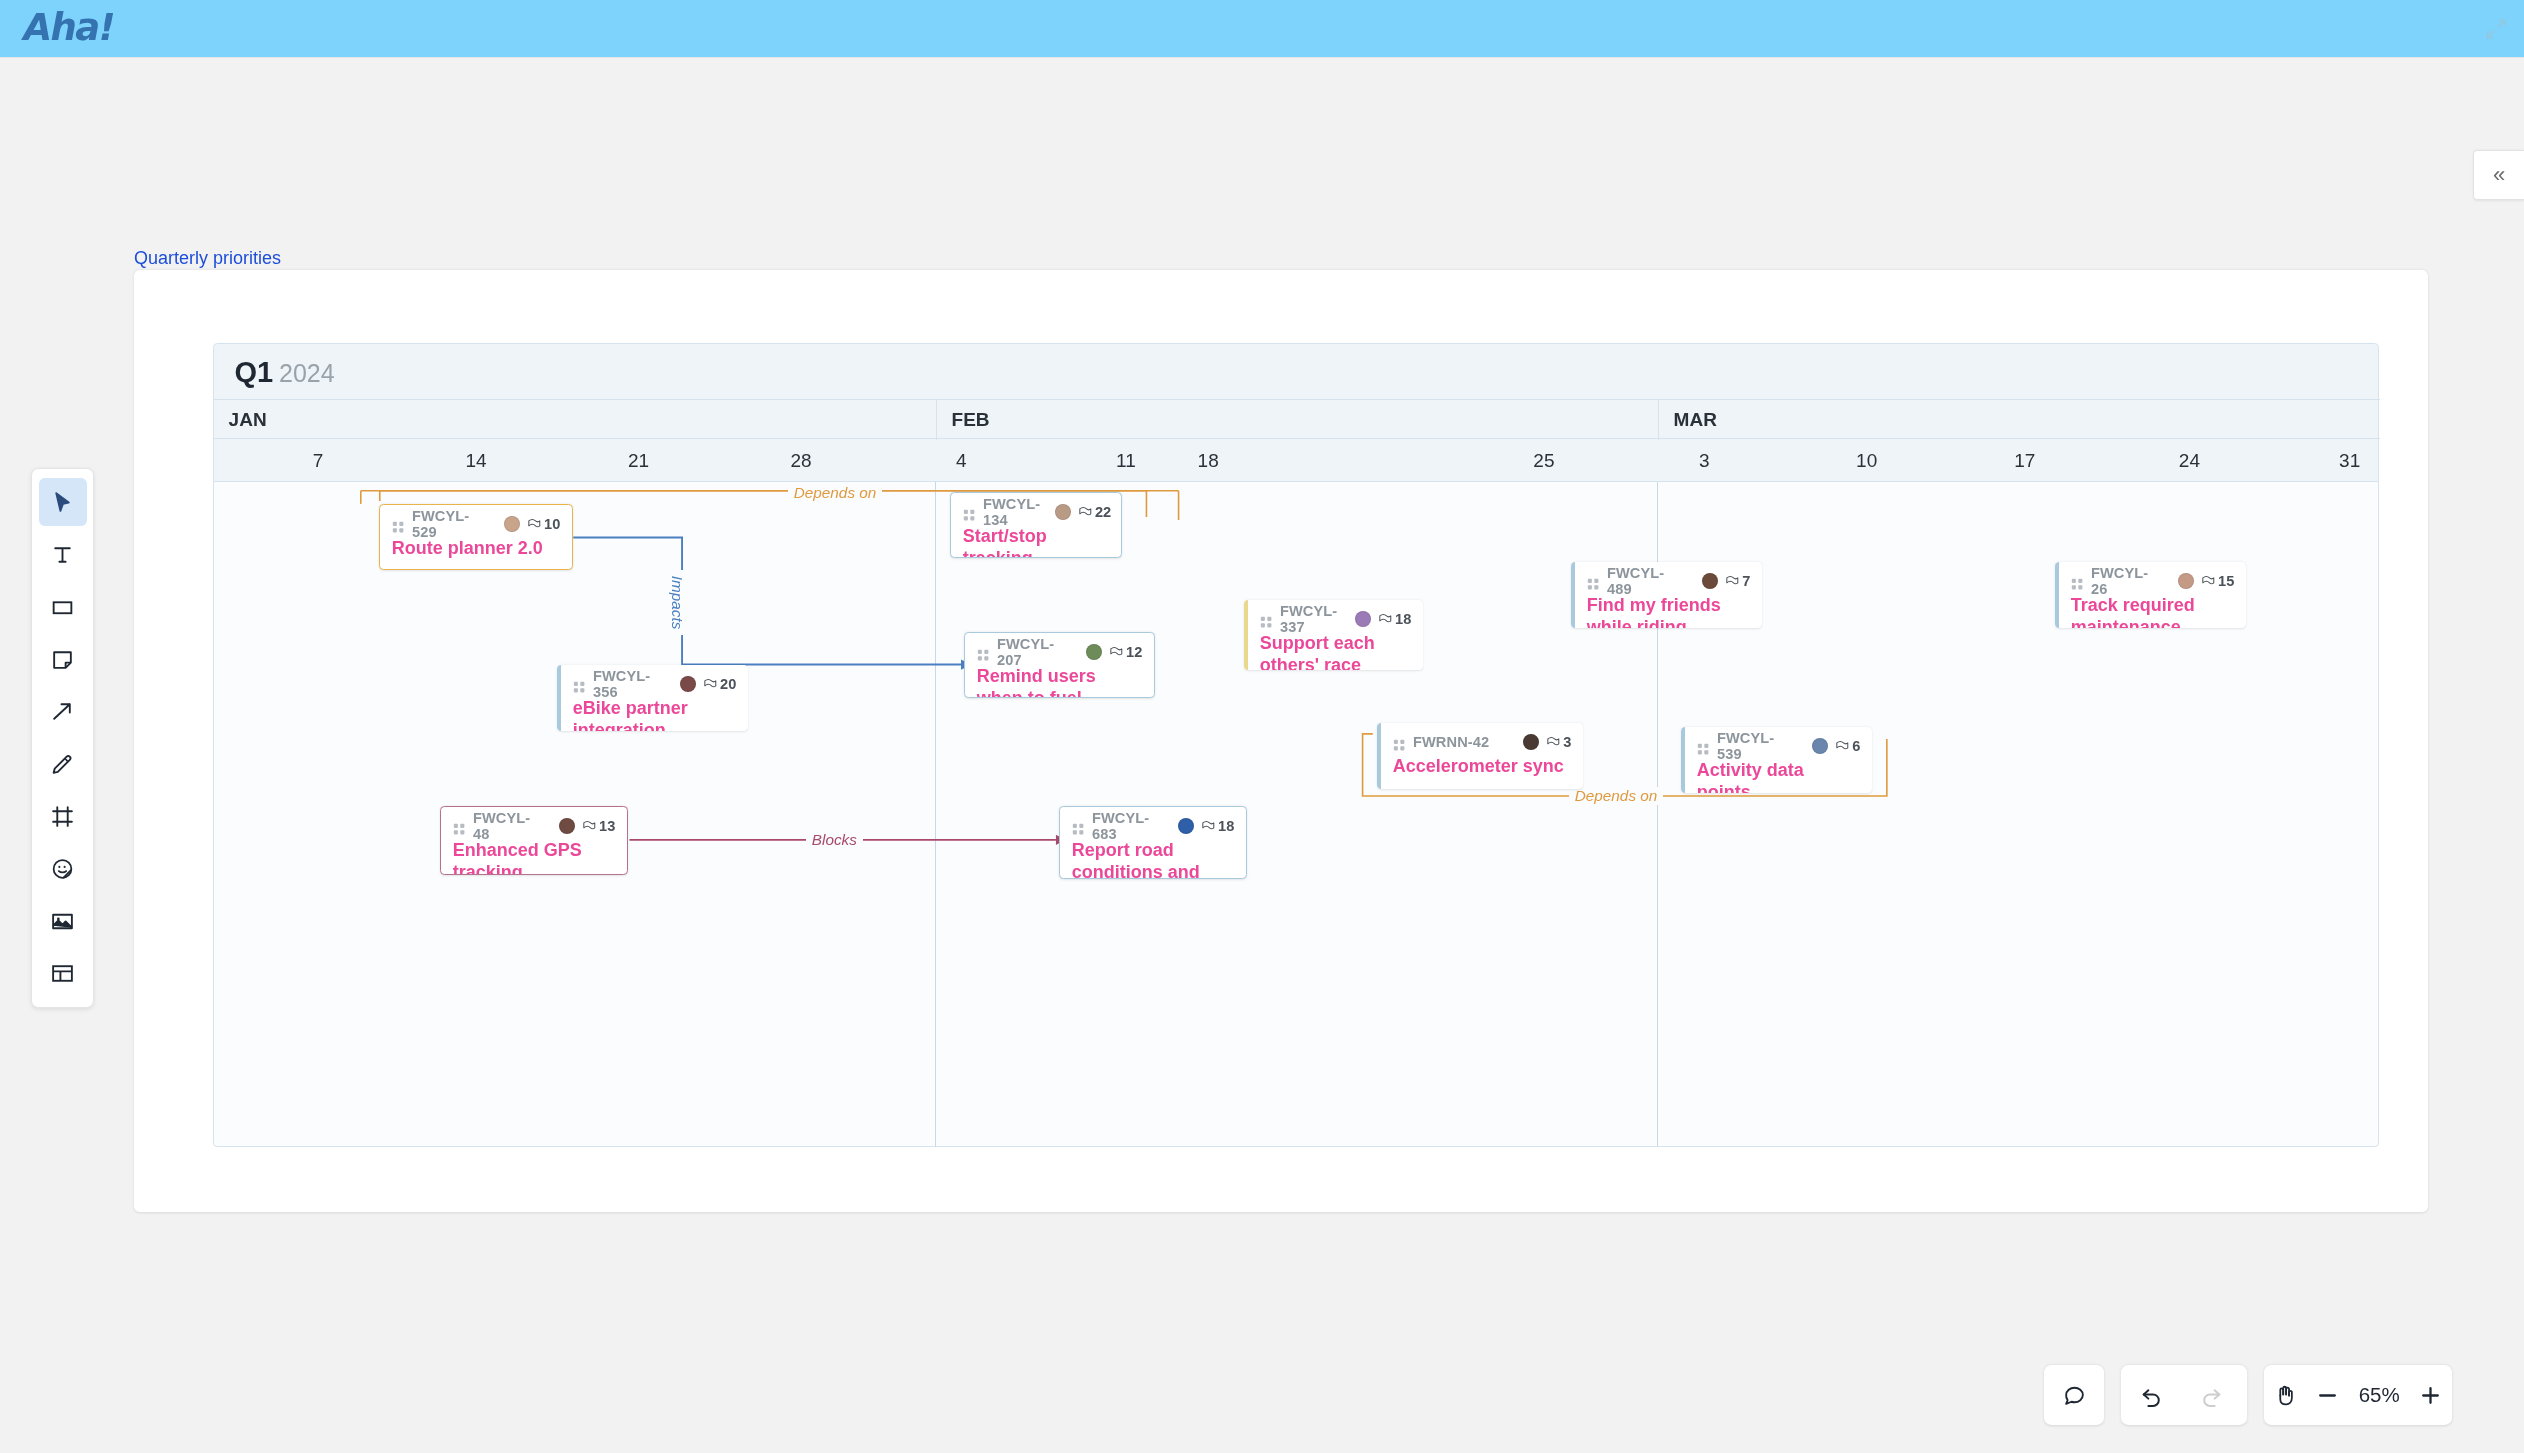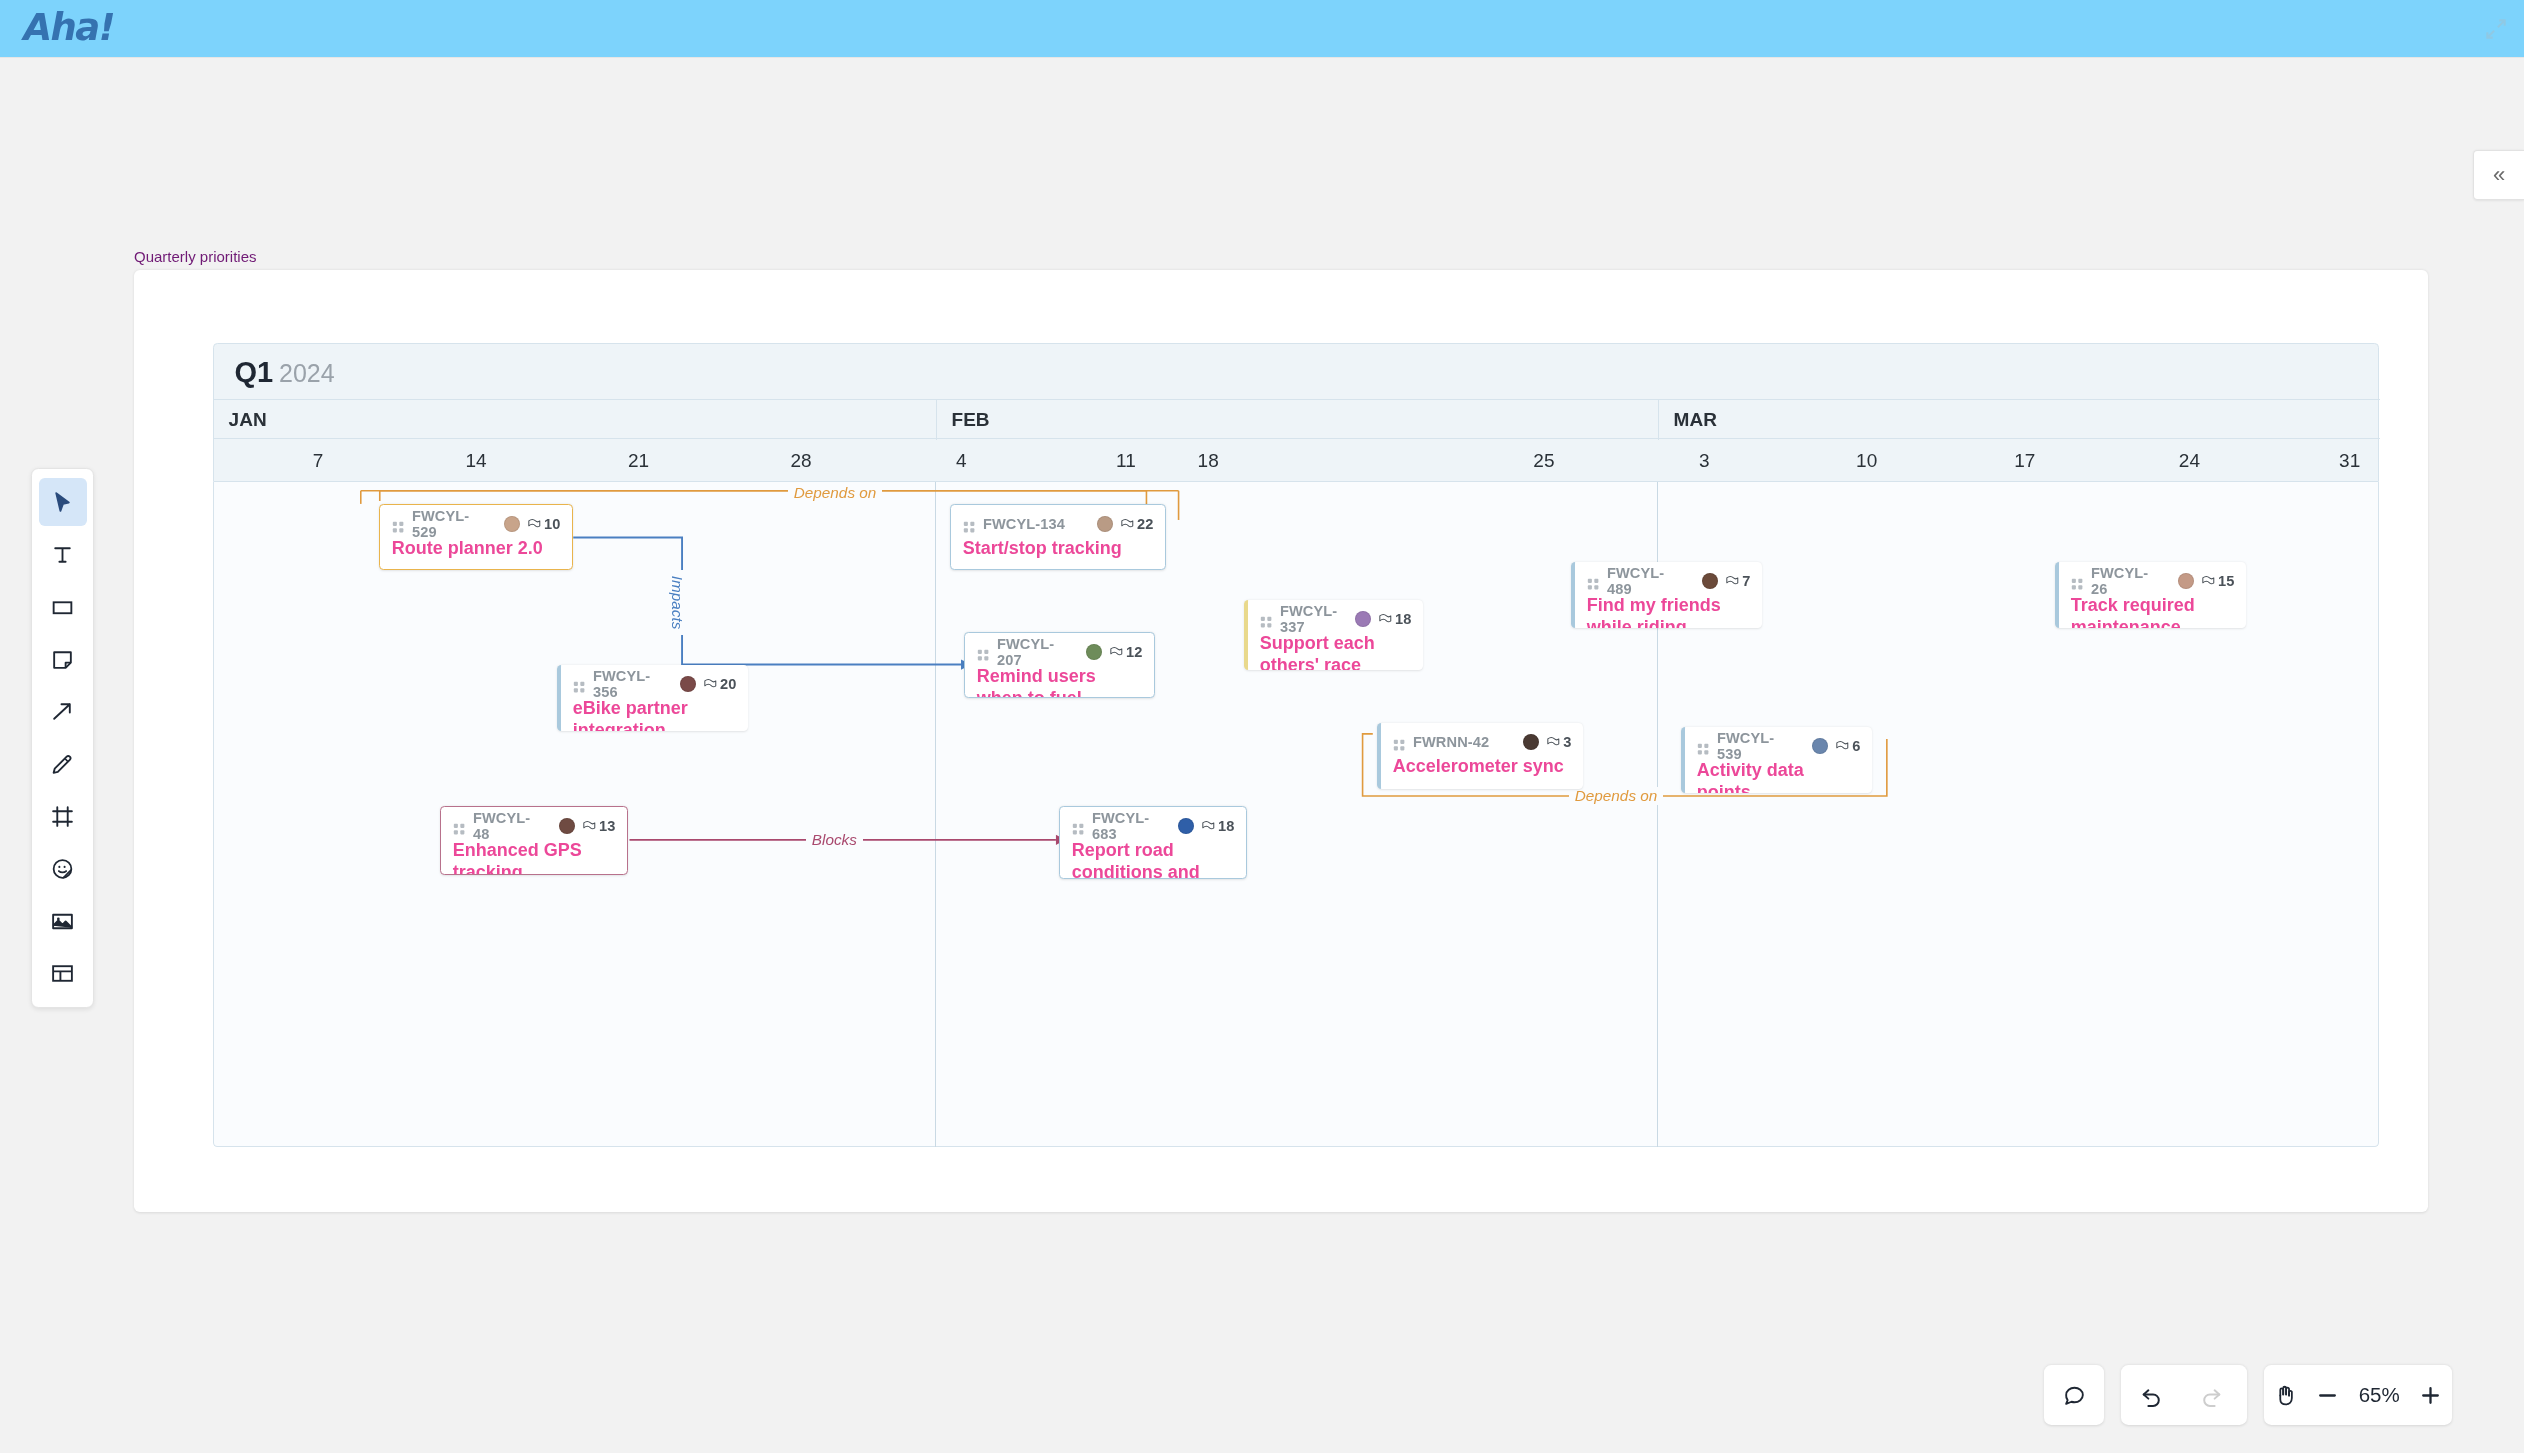--- a/index.html
+++ b/index.html
@@ -57,21 +57,21 @@
     display: flex; align-items: center; justify-content: center;
     border-radius: 5.8px;
     color: #1f2733;
   }
   .tool.active { background: #d5e6f8; }
   .tool svg { width: 25px; height: 25px; }
 
   
   .board-label {
     position: absolute; left: 134px; top: 248px;
-    font-size: 15px; color: #701a75;
+    font-size: 18px; color: #1d4ed8;
   }
   .board {
     position: absolute; left: 134px; top: 270px;
     width: 2294px; height: 942px;
     background: #ffffff;
     border-radius: 5.8px;
     box-shadow: 0 0.7px 2.9px rgba(0,0,0,.10);
   }
 
   .timeline {
@@ -323,21 +323,21 @@
               <span class="avatar" style="background: rgb(200, 164, 138);"></span>
               <span class="score">
                 <svg viewBox="0 0 24 24" fill="none" stroke="#4b5259" stroke-width="1.7" stroke-linejoin="round">
                   <path d="M3 6.5c3.6-3 8-3 11 0 2 2 5 2 7 0v8c-2 2-5 2-7 0-3-3-7.4-3-11 0z"></path>
                 </svg>
                 <span>10</span>
               </span>
             </div>
             <div class="card-title">Route planner 2.0</div>
           </div>
-          <div class="card" style="left: 736px; top: 22px; width: 216px; height: 66px; border: 1.5px solid rgb(169, 201, 221);">
+          <div class="card" style="left: 736px; top: 10px; width: 172px; height: 66px; border: 1.5px solid rgb(169, 201, 221);">
             <div class="card-head">
               <span class="grip"><svg viewBox="0 0 16 16" fill="#b6bcc2">
                   <rect x="1" y="1" width="5" height="5" rx="1"></rect>
                   <rect x="9" y="1" width="5" height="5" rx="1"></rect>
                   <rect x="1" y="9" width="5" height="5" rx="1"></rect>
                   <rect x="9" y="9" width="5" height="5" rx="1"></rect>
                 </svg></span>
               <span class="card-ref">FWCYL-134</span>
               <span class="card-spacer"></span>
               <span class="avatar" style="background: rgb(185, 155, 133);"></span>

